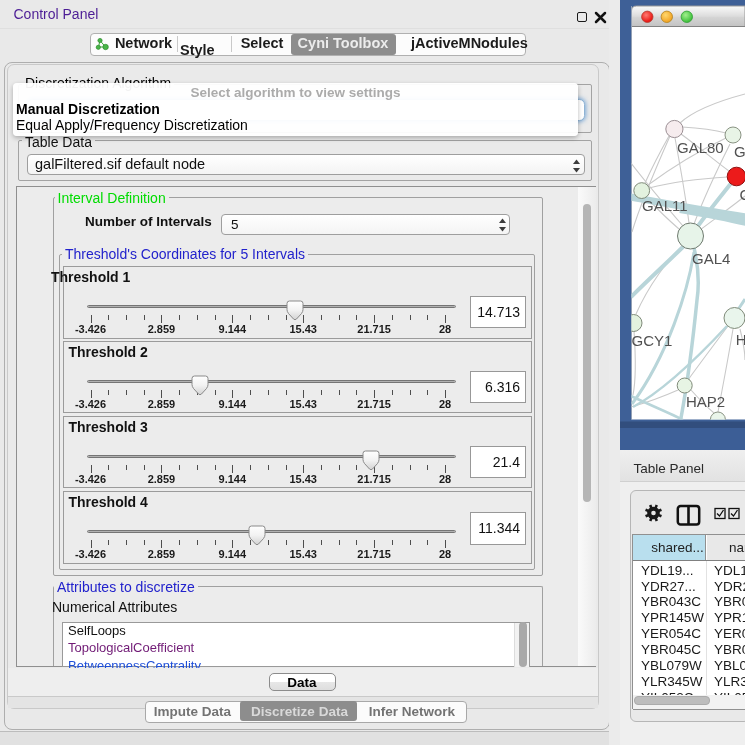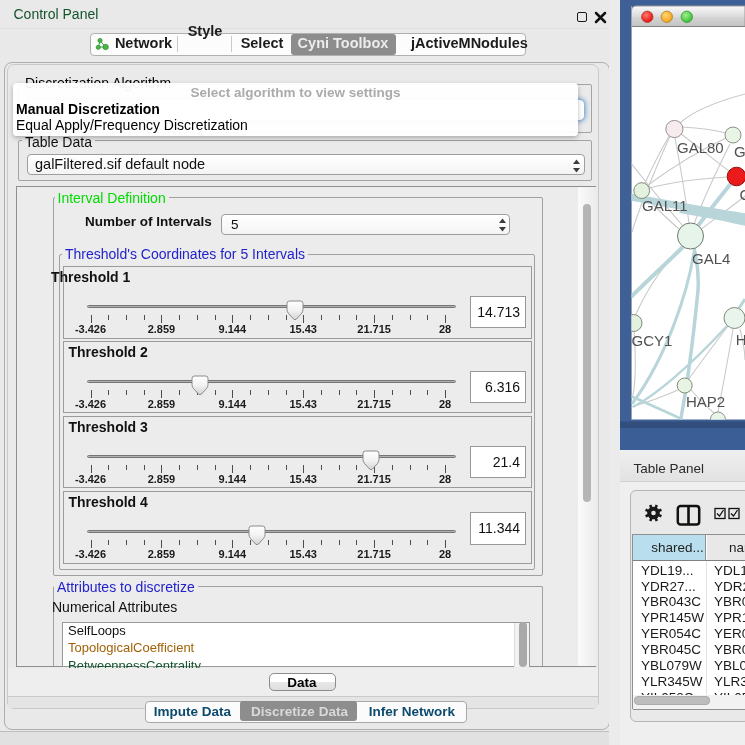--- a/index.html
+++ b/index.html
@@ -10,26 +10,26 @@
 .btxt { font-size:14px; font-weight:bold; color:#111; white-space:nowrap; }
 .track { left:87px; width:369px; height:3px; border:1px solid #757575; border-radius:3px;
   background:linear-gradient(#8a8a8a,#d8d8d8); }
 .tick { width:1px; background:#4d4d4d; }
 .slab { font-size:11px; font-weight:bold; color:#1a1a1a; text-align:center; }
 .vfld { left:470px; width:56px; height:32.5px; background:#fff; border:1px solid #989898;
   font-size:14px; color:#111; text-align:right; padding-right:5px; line-height:30.5px; }
 .combo { background:linear-gradient(#ffffff,#f4f4f4); border:1px solid #9e9e9e; border-radius:4px; }
 .gtitle { font-size:14px; white-space:nowrap; padding:0 3px; }
 .trow { font-size:13.5px; color:#1a1a1a; white-space:nowrap; }
-.tabt { font-size:13.5px; font-weight:bold; color:#0c4a6e; white-space:nowrap; }
+.tabt { font-size:13.5px; font-weight:bold; color:#737373; white-space:nowrap; }
 .tabtop { font-size:14.5px; font-weight:bold; color:#1c1c1c; white-space:nowrap; }
 </style></head>
 <body>
 
-<div style="left:13.5px;top:6px;font-size:14px;color:#14532d">Control Panel</div>
+<div style="left:13.5px;top:6px;font-size:14px;color:#4c1d95">Control Panel</div>
 <div style="left:576.5px;top:12px;width:10px;height:10px;border:1.6px solid #1a1a1a;border-radius:2px"></div>
 <svg class="abs" style="left:593.5px;top:10.5px" width="13" height="13" viewBox="0 0 13 13">
 <path d="M 2,2 L 11,11 M 11,2 L 2,11" stroke="#111" stroke-width="2.5" stroke-linecap="round"></path>
 </svg>
 <div style="left:0;top:28px;width:612px;height:1px;background:#dfdfdf"></div>
 
 <div style="left:90px;top:32.5px;width:436px;height:23px;background:#fcfcfc;border:1px solid #b0b0b0;border-radius:4px"></div>
 <div style="left:176.5px;top:36px;width:1px;height:16px;background:#c9c9c9"></div>
 <div style="left:230.5px;top:36px;width:1px;height:16px;background:#c9c9c9"></div>
 <div style="left:291px;top:33.5px;width:105px;height:21px;background:#8d8d8d;border-radius:3px"></div>
@@ -37,21 +37,21 @@
 <g stroke="#3aa73a" stroke-width="1">
       <line x1="5" y1="3.5" x2="3.5" y2="10"></line>
       <line x1="5" y1="3.5" x2="10.5" y2="10"></line>
       <line x1="3.5" y1="10" x2="10.5" y2="10"></line>
     </g>
 <circle cx="5" cy="3.5" r="2.1" fill="#49b549" stroke="#2d8b2d" stroke-width="0.7"></circle>
 <circle cx="3.3" cy="10.3" r="2.1" fill="#49b549" stroke="#2d8b2d" stroke-width="0.7"></circle>
 <circle cx="10.6" cy="10" r="2.7" fill="#49b549" stroke="#2d8b2d" stroke-width="0.7"></circle>
 </svg>
 <div class="tabtop" style="left:93.5px;top:34.5px;width:100px;text-align:center">Network</div>
-<div class="tabtop" style="left:180px;top:23px;width:50px;text-align:center">Style</div>
+<div class="tabtop" style="left:180px;top:42px;width:50px;">Style</div>
 <div class="tabtop" style="left:237px;top:34.5px;width:50px;text-align:center">Select</div>
 <div class="tabtop" style="left:293px;top:34.5px;width:100px;text-align:center;color:#ececec">Cyni Toolbox</div>
 <div class="tabtop" style="left:411px;top:34.5px;width:100px;text-align:center">jActiveMNodules</div>
 
 <div style="left:4px;top:61.5px;width:606px;height:668px;border:1px solid #aeaeae;border-radius:8px;background:#e9e9e9"></div>
 <div style="left:7px;top:64px;width:591.5px;height:644.5px;border:1px solid #c9c9c9;border-radius:7px;background:#eaeaea"></div>
 
 <div style="left:17.5px;top:84px;width:574px;height:49px;border:1px solid #a3a3a3;border-radius:2px"></div>
 <div class="gtitle" style="left:22px;top:74.5px;color:#000;background:#eaeaea">Discretization Algorithm</div>
 <div style="left:26.5px;top:99px;width:558px;height:21.5px;background:#fff;border:1.5px solid #8fb3d4;border-radius:5.5px;box-shadow:0 0 4px 1px rgba(90,150,210,0.75)"></div>
@@ -253,22 +253,22 @@
 </svg>
 <div class="vfld" style="top:512px">11.344</div>
 
 <div style="left:52.5px;top:586px;width:490px;height:80px;border:1px solid #a0a0a0;border-top-left-radius:2px;border-top-right-radius:2px;border-bottom:none"></div>
 <div class="gtitle" style="left:54px;top:578.5px;color:#2222cc;background:#ececec">Attributes to discretize</div>
 <div style="left:52px;top:599px;font-size:14px;font-weight:normal;color:#111">Numerical Attributes</div>
 <div style="left:61.5px;top:622px;width:468px;height:44.5px;background:#fff;border:1px solid #999"></div>
 <div style="left:514px;top:623px;width:15px;height:43.5px;background:#f2f2f2;border-left:1px solid #dcdcdc"></div>
 <div style="left:518.5px;top:621.5px;width:8.5px;height:45px;background:#a9a9a9;border-radius:4px"></div>
 <div style="left:68px;top:622.5px;font-size:13px;color:#111">SelfLoops</div>
-<div style="left:68px;top:640.3px;font-size:13px;color:#a16207">TopologicalCoefficient</div>
-<div style="left:68px;top:658.1px;font-size:13px;color:#14532d">BetweennessCentrality</div>
+<div style="left:68px;top:640.3px;font-size:13px;color:#701a75">TopologicalCoefficient</div>
+<div style="left:68px;top:658.1px;font-size:13px;color:#1d4ed8">BetweennessCentrality</div>
 
 <div style="left:8px;top:667.5px;width:590px;height:28px;background:#eeeeee"></div>
 <div style="left:8px;top:695.5px;width:590px;height:12px;background:#e4e4e4;border-top:1px solid #c9c9c9"></div>
 <div style="left:268.5px;top:673px;width:67px;height:17.5px;border:1px solid #8c8c8c;border-radius:5px;background:linear-gradient(#ffffff 0%,#ffffff 48%,#e7e7e7 52%,#dedede 100%)"></div>
 <div style="left:268.5px;top:675px;width:67px;text-align:center;font-size:13.5px;font-weight:bold;color:#000">Data</div>
 
 <div style="left:144.5px;top:700.5px;width:322px;height:22.5px;background:#fbfbfb;border:1px solid #a8a8a8;border-radius:4px"></div>
 <div style="left:239.5px;top:701px;width:117.5px;height:19.5px;background:#8d8d8d;border-radius:3px"></div>
 <div class="tabt" style="left:142.5px;top:703.5px;width:100px;text-align:center">Impute Data</div>
 <div class="tabt" style="left:249.5px;top:703.5px;width:100px;text-align:center;color:#d9d9d9">Discretize Data</div>

